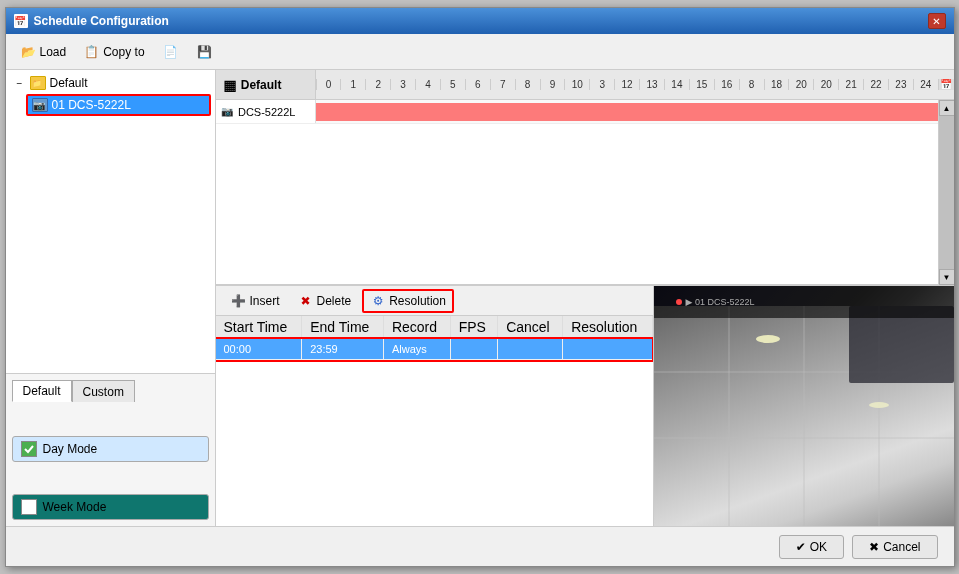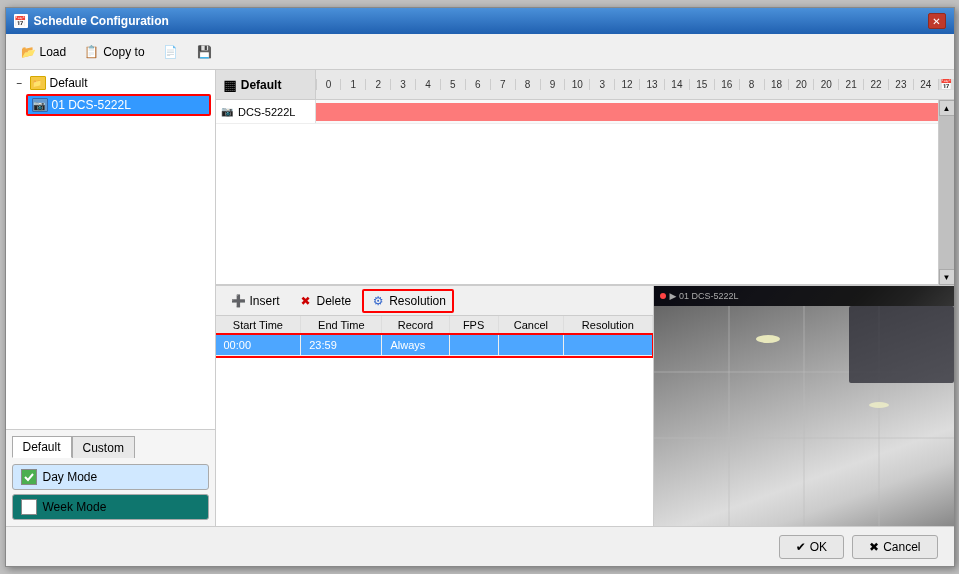--- a/index.html
+++ b/index.html
@@ -185,20 +185,21 @@
       display: flex;
       align-items: center;
       gap: 6px;
       padding: 4px 8px;
       border: 1px solid #aaa;
       background: #d0e8ff;
       cursor: pointer;
       border-radius: 3px;
       font-size: 12px;
       width: 100%;
+      margin-top: 28px;
     }
     .mode-checkbox {
       width: 16px;
       height: 16px;
       border: 1px solid #888;
       background: white;
       display: flex;
       align-items: center;
       justify-content: center;
       flex-shrink: 0;
@@ -312,22 +313,22 @@
     }
     .entries-table table {
       width: 100%;
       border-collapse: collapse;
     }
     .entries-table th {
       background: #e8e8e8;
       border-bottom: 1px solid #ccc;
       border-right: 1px solid #ddd;
       padding: 3px 8px;
-      text-align: center;
-      font-size: 11px;
+      text-align: left;
+      font-size: 14px;
       font-weight: normal;
     }
     .entries-table td {
       padding: 4px 8px;
       border-right: 1px solid #eee;
       border-bottom: 1px solid #f0f0f0;
       font-size: 11px;
     }
     .entry-row.selected td {
       background: #4da6ff;
@@ -345,25 +346,25 @@
       height: 100%;
       background: linear-gradient(135deg, #1a1a2e 0%, #2d2d3a 20%, #3a3a3a 40%, #555 50%, #888 60%, #bbb 70%, #999 80%, #777 90%, #555 100%);
       position: relative;
       overflow: hidden;
     }
     .preview-top-bar {
       position: absolute;
       top: 0;
       left: 0;
       right: 0;
-      height: 20px;
+      height: 32px;
       background: rgba(0,0,0,0.6);
       display: flex;
       align-items: center;
-      padding: 0 6px;
+      padding: 0 22px;
       gap: 4px;
     }
     .preview-dot {
       width: 6px;
       height: 6px;
       border-radius: 50%;
       background: #ff4444;
     }
     .preview-text {
       color: #aaa;

